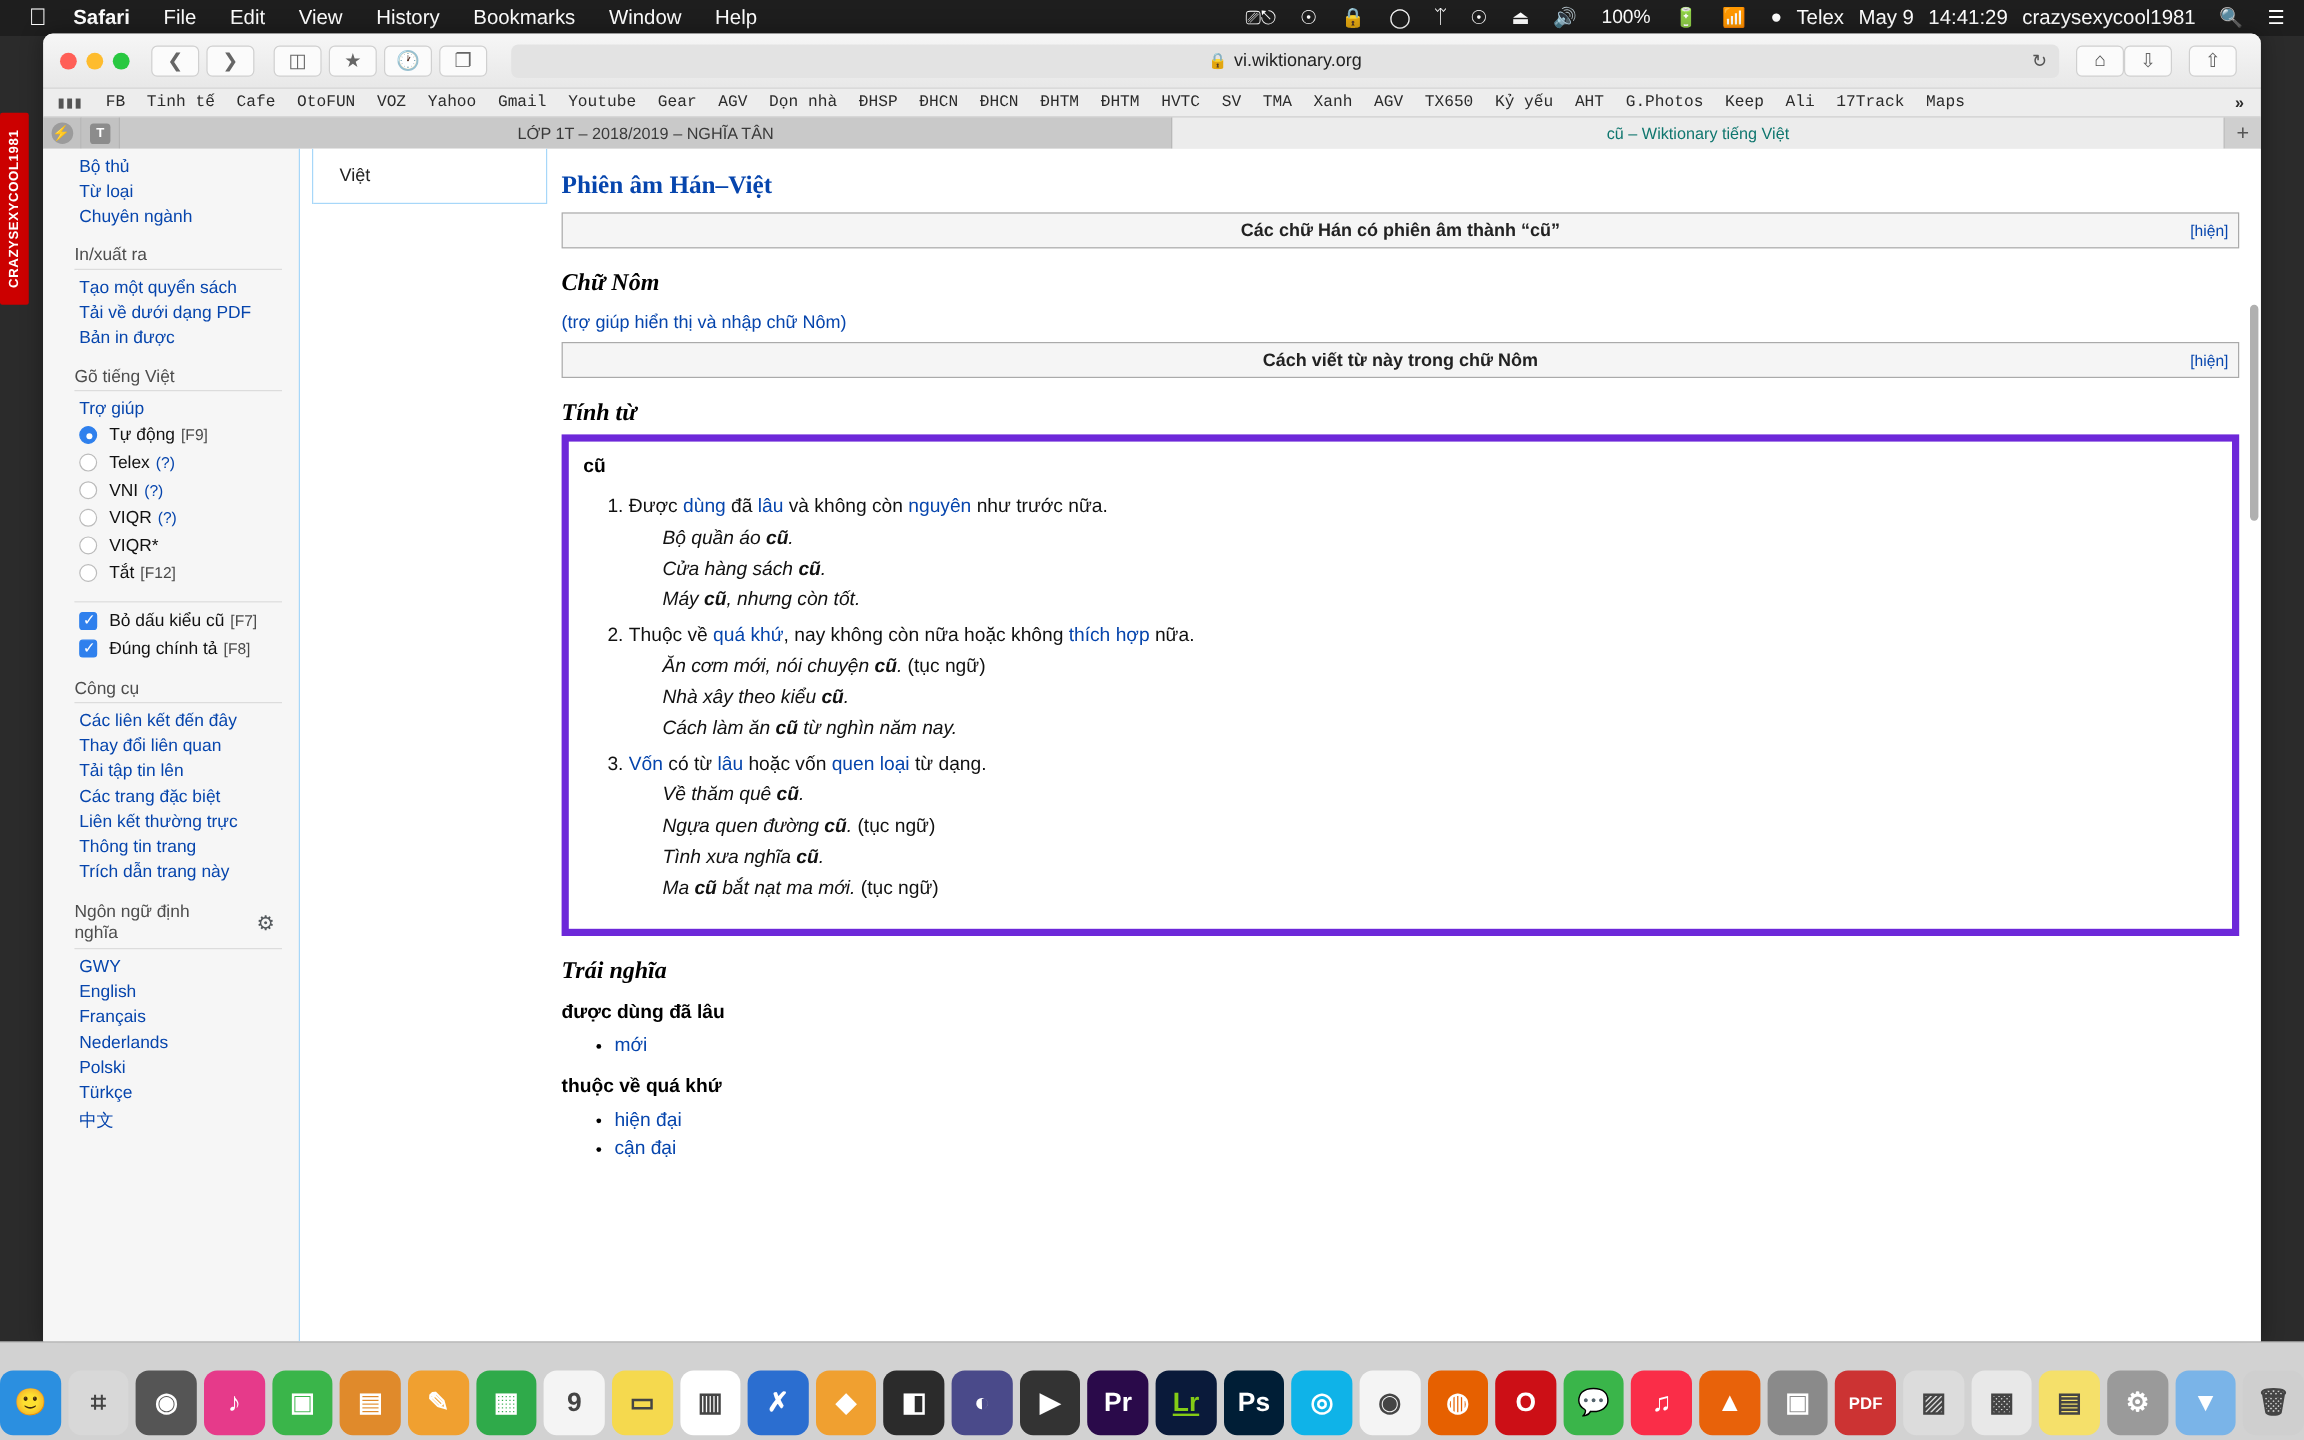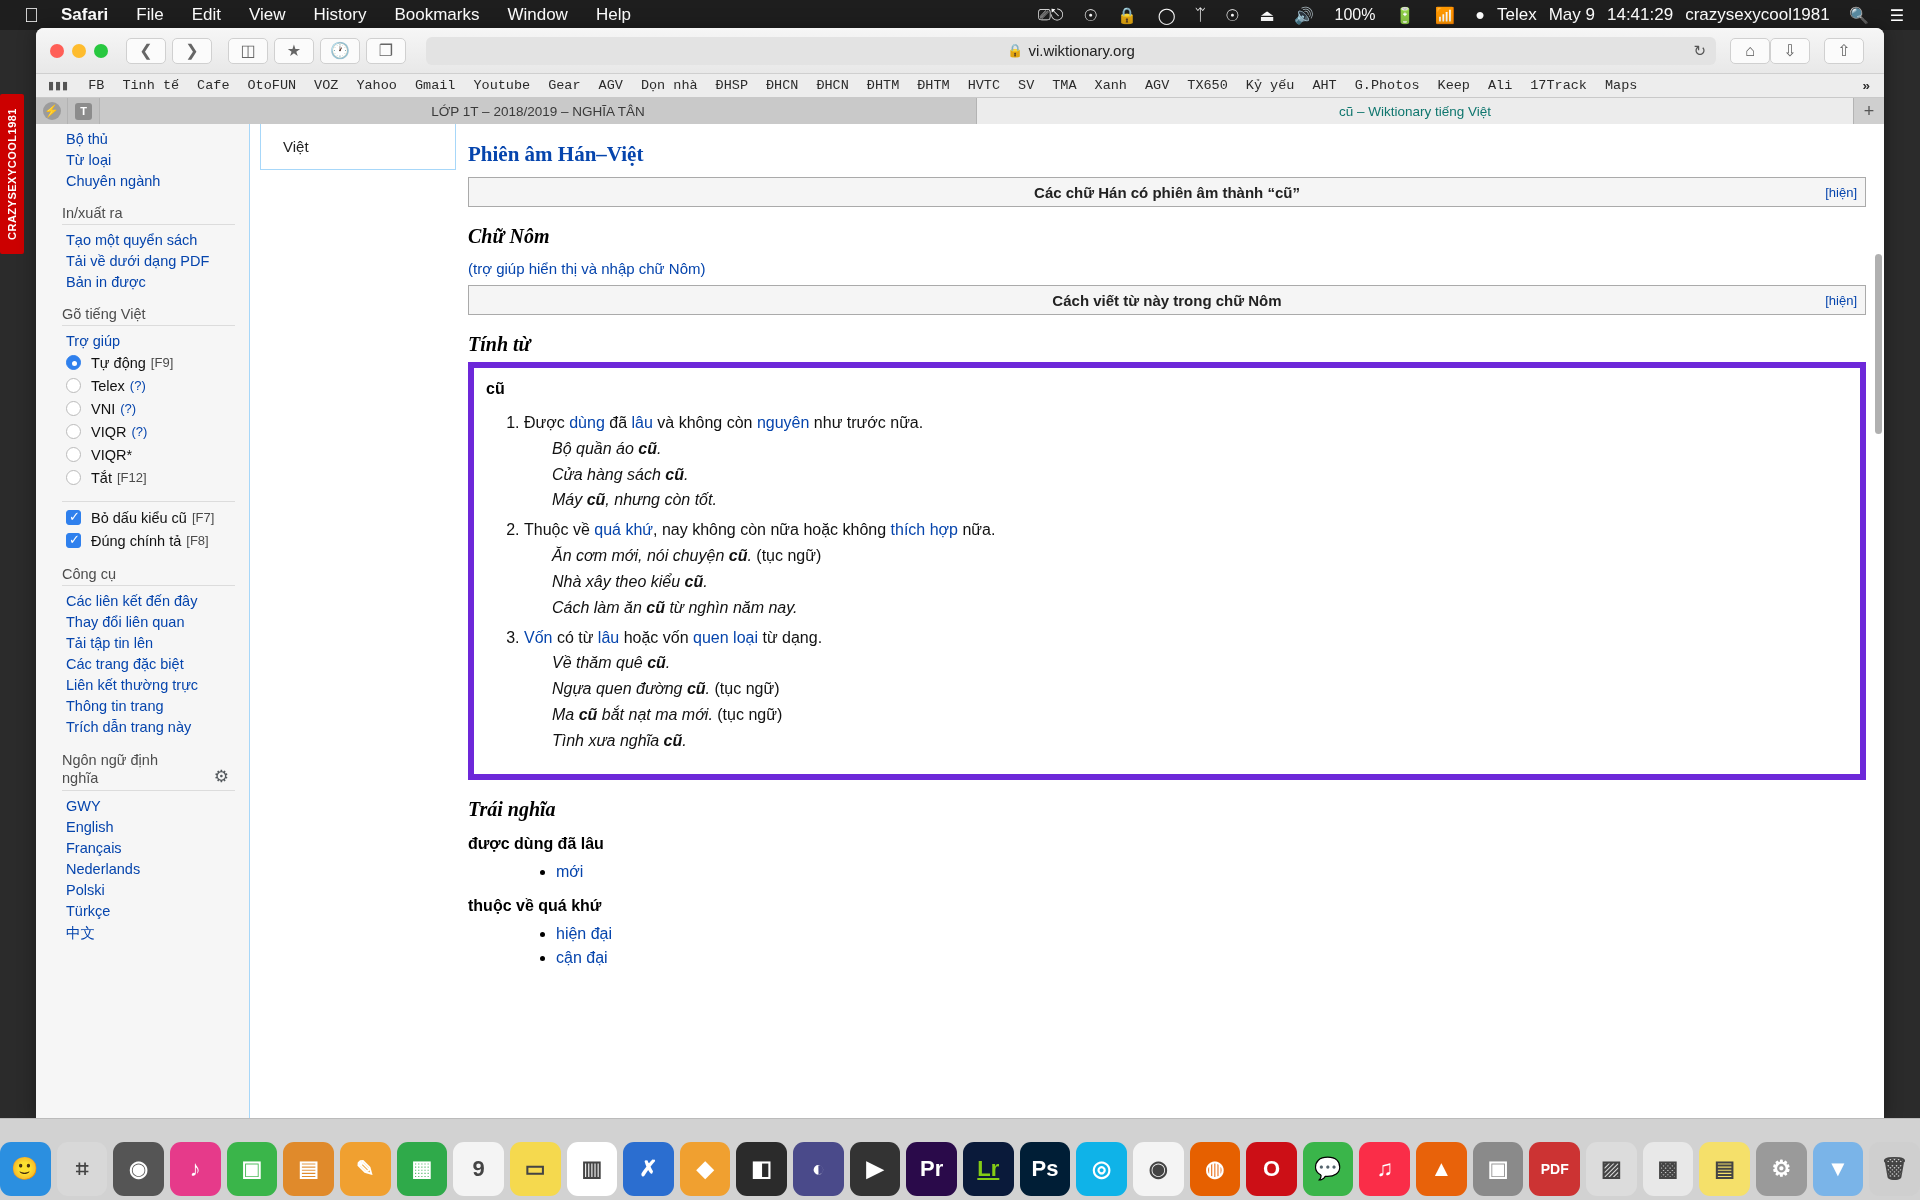--- a/index.html
+++ b/index.html
@@ -99,21 +99,21 @@
     margin-right: 10px; flex: none; }
   .radio.on { background: #2f80ed; border-color: #2f80ed; position: relative; }
   .radio.on::after { content:''; position:absolute; left:5px; top:5px; width:5px; height:5px; border-radius:50%; background:#fff; }
   .cbox { width: 15px; height: 15px; border-radius: 3px; border: 1px solid #bbb; background: #fff;
     margin-right: 10px; flex: none; }
   .cbox.on { background: #2f80ed; border-color: #2f80ed; position: relative; }
   .cbox.on::after { content:'✓'; position:absolute; left:2px; top:-2px; color:#fff; font-size: 13px; }
   .opt .key { color: #4a4a4a; font-size: 13px; margin-left: 5px; }
   .opt .qm { color: #0645ad; font-size: 13px; margin-left: 5px; }
   .gear { position: absolute; right: 20px; color: #54595d; font-size: 17px; }
-  .langhdr { display:flex; align-items:flex-end; }
+  .langhdr { display:flex; align-items:center; }
 
   .content { flex: 1; position: relative; background: #fff; }
   .ns-tabs {
     position: absolute; left: 10px; top: 0; width: 196px; height: 46px;
     border-left: 1px solid #a7d7f9; border-right: 1px solid #a7d7f9;
     background: #fff;
   }
   .ns-tab { padding: 14px 0 0 22px; font-size: 15px; color: #222; }
   .ns-underline { position:absolute; left:0; right:0; bottom:0; height:1px; background:#a7d7f9; }
 
@@ -131,21 +131,21 @@
 
   .redbox { border: 6px solid #6d28d9; margin-top: 2px; padding: 12px 2px 16px 10px; }
   .lemma { font-weight: bold; font-size: 16px; color: #000; padding-left: 2px; }
   ol.defs { margin: 12px 0 0 40px; font-size: 16px; color: #111; }
   ol.defs > li { margin-bottom: 4px; line-height: 1.6; }
   ol.defs a, .lnkblue { color: #0645ad; text-decoration: none; }
   .ex { font-style: italic; margin-left: 28px; line-height: 1.62; font-size: 16px; }
   .ex b { font-weight: bold; }
   .ex .plain { font-style: normal; }
   ul.bullets { margin: 8px 0 0 44px; font-size: 16px; }
-  ul.bullets li { margin-bottom: 6px; margin-left: 44px; }
+  ul.bullets li { margin-bottom: 6px; }
   .subhdr { font-weight: bold; font-size: 16px; padding: 10px 0 2px 0; }
 
   
   .leftstrip {
     position: absolute; left: 0; top: 94px; width: 24px; height: 160px;
     background: #cc0000; color: #fff; font-size: 11px; font-weight: bold;
     writing-mode: vertical-rl; text-orientation: mixed; transform: rotate(180deg);
     display: flex; align-items: center; justify-content: center; letter-spacing: .5px;
     border-radius: 2px;
   }
@@ -401,22 +401,22 @@
                 <li>
                   <div><span>Thuộc về </span><span class="lnkblue">quá khứ</span><span>, nay không còn nữa hoặc không </span><span class="lnkblue">thích hợp</span><span> nữa.</span></div>
                   <div class="ex"><span>Ăn cơm mới, nói chuyện </span><b>cũ</b><span>.</span><span class="plain"> (tục ngữ)</span></div>
                   <div class="ex"><span>Nhà xây theo kiểu </span><b>cũ</b><span>.</span></div>
                   <div class="ex"><span>Cách làm ăn </span><b>cũ</b><span> từ nghìn năm nay.</span></div>
                 </li>
                 <li>
                   <div><span class="lnkblue">Vốn</span><span> có từ </span><span class="lnkblue">lâu</span><span> hoặc vốn </span><span class="lnkblue">quen loại</span><span> từ dạng.</span></div>
                   <div class="ex"><span>Về thăm quê </span><b>cũ</b><span>.</span></div>
                   <div class="ex"><span>Ngựa quen đường </span><b>cũ</b><span>.</span><span class="plain"> (tục ngữ)</span></div>
+                  <div class="ex"><span>Tình xưa nghĩa </span><b>cũ</b><span>.</span></div>
                   <div class="ex"><span>Ma </span><b>cũ</b><span> bắt nạt ma mới.</span><span class="plain"> (tục ngữ)</span></div>
-                  <div class="ex"><span>Tình xưa nghĩa </span><b>cũ</b><span>.</span></div>
                 </li>
               </ol>
           </div>
 
           <div class="h3 black">Trái nghĩa</div>
           <div id="antonyms">
               <div class="subhdr">được dùng đã lâu</div>
               <ul class="bullets">
                 <li><span class="lnkblue">mới</span></li>
               </ul>

